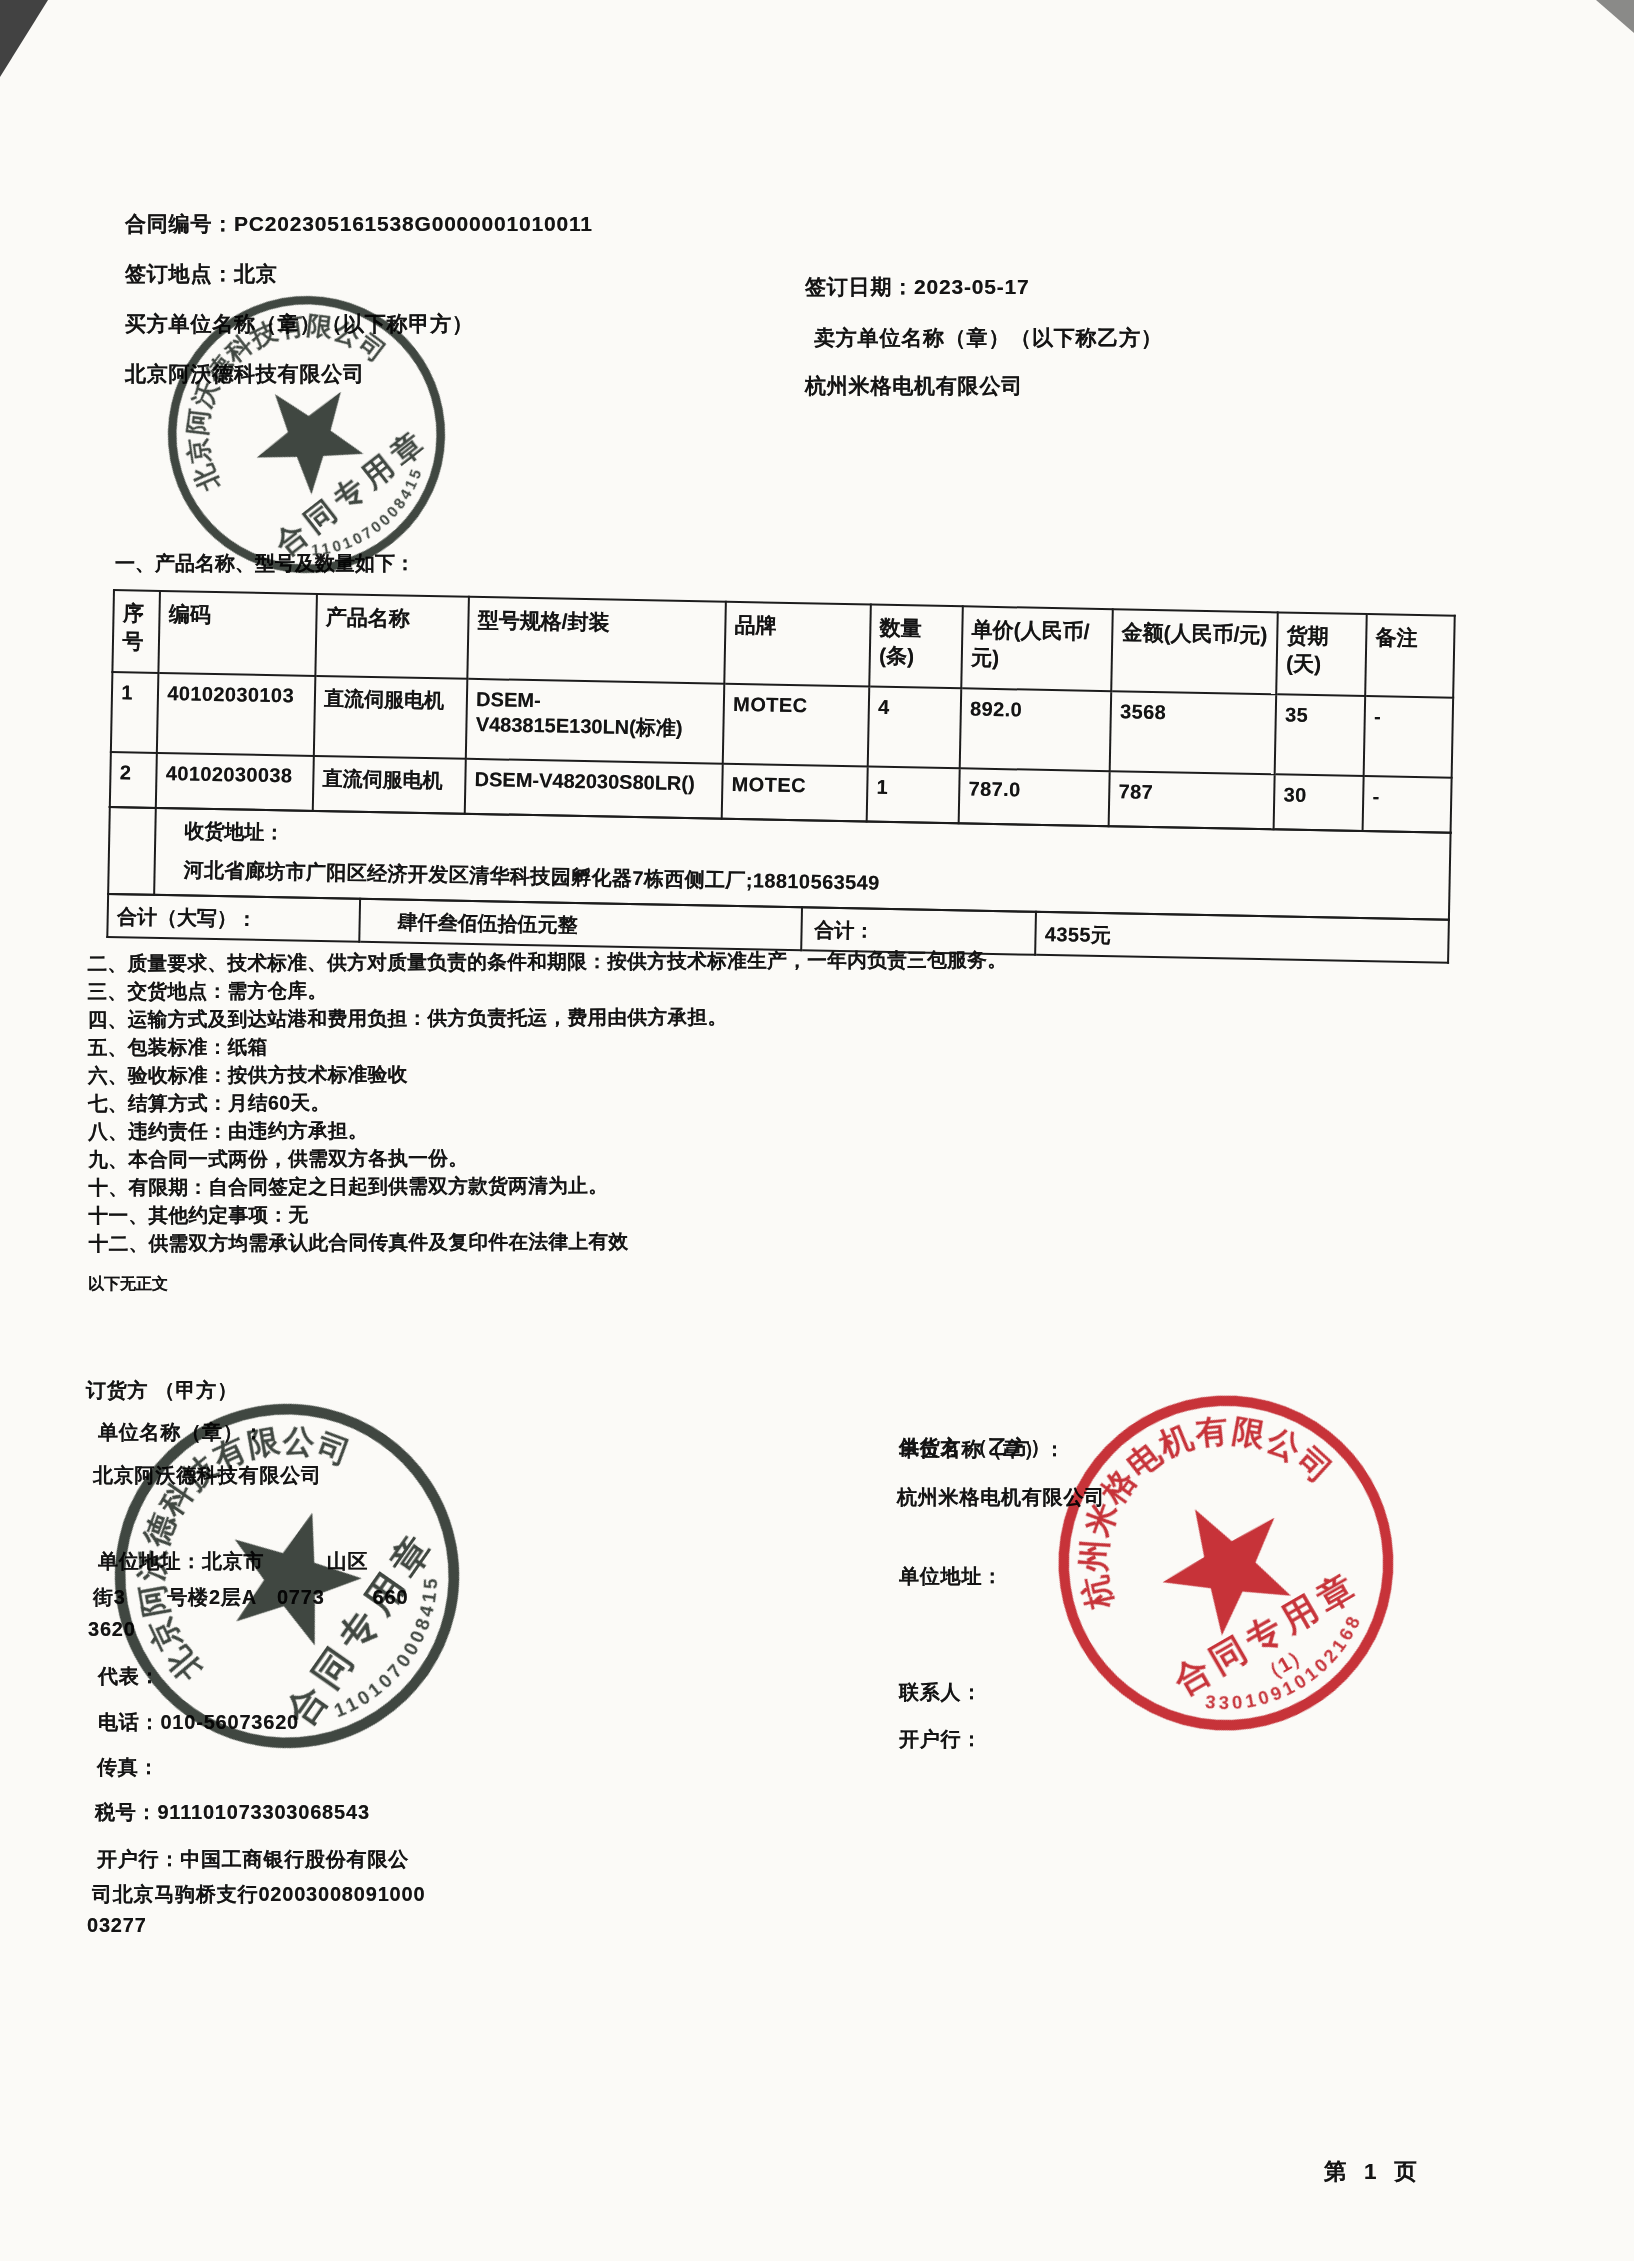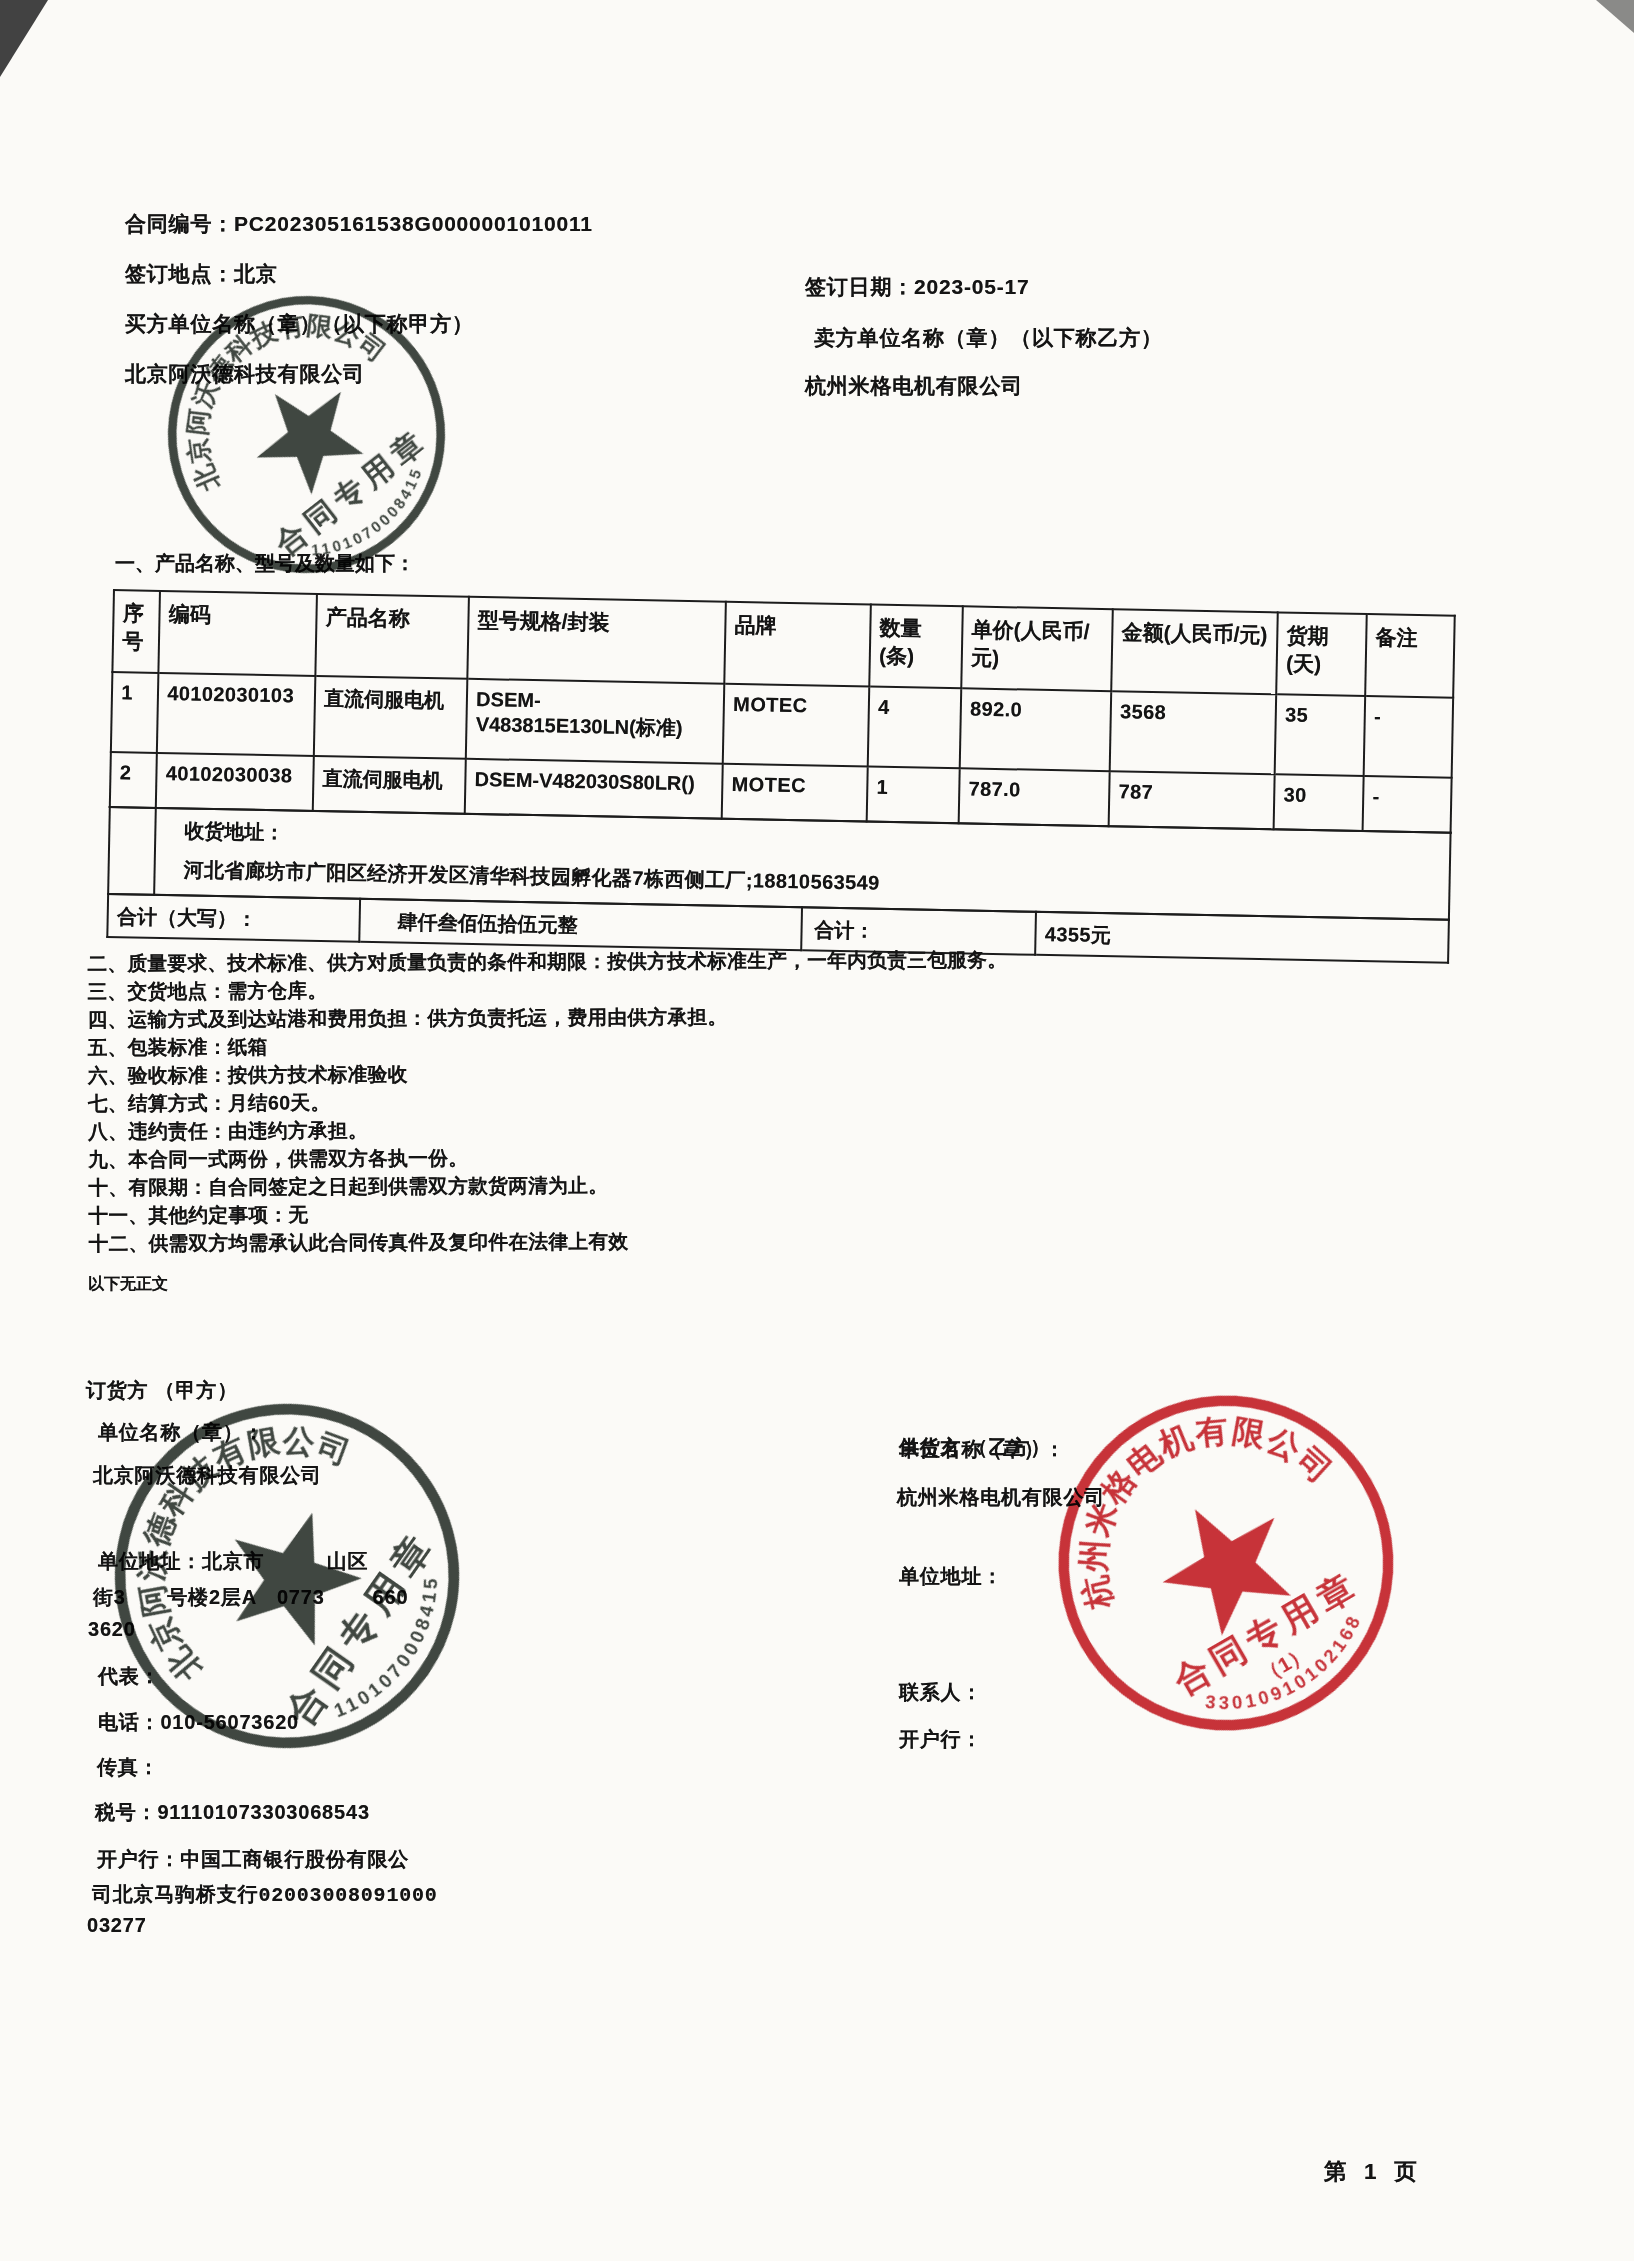--- a/index.html
+++ b/index.html
@@ -176,21 +176,21 @@
     <div class="txt blk" style="left:98px;top:1419px;">单位名称（章）：</div>
     <div class="txt blk" style="left:93px;top:1462px;">北京阿沃德科技有限公司</div>
     <div class="txt blk" style="left:98px;top:1548px;">单位地址：北京市　　　山区　　　</div>
     <div class="txt blk" style="left:93px;top:1584px;">街3　　号楼2层A　0773　　 660　　</div>
     <div class="txt blk" style="left:88px;top:1618px;">3620</div>
     <div class="txt blk" style="left:98px;top:1663px;">代表：</div>
     <div class="txt blk" style="left:98px;top:1709px;">电话：010-56073620</div>
     <div class="txt blk" style="left:97px;top:1754px;">传真：</div>
     <div class="txt blk" style="left:95px;top:1799px;">税号：911101073303068543</div>
     <div class="txt blk" style="left:97px;top:1846px;">开户行：中国工商银行股份有限公</div>
-    <div class="txt blk" style="left:92px;top:1881px;font-family:Liberation Mono, monospace;">司北京马驹桥支行02003008091000</div>
+    <div class="txt blk" style="left:92px;top:1881px;">司北京马驹桥支行02003008091000</div>
     <div class="txt blk" style="left:87px;top:1914px;">03277</div>
   </div>
 
   <div>
     <div class="txt blk" style="left:899px;top:1386px;margin-top:48px;">供货方 （乙方）</div>
     <div class="txt blk" style="left:899px;top:1436px;">单位名称（章）：</div>
     <div class="txt blk" style="left:897px;top:1484px;">杭州米格电机有限公司</div>
     <div class="txt blk" style="left:899px;top:1563px;">单位地址：</div>
     <div class="txt blk" style="left:899px;top:1679px;">联系人：</div>
     <div class="txt blk" style="left:899px;top:1726px;">开户行：</div>

